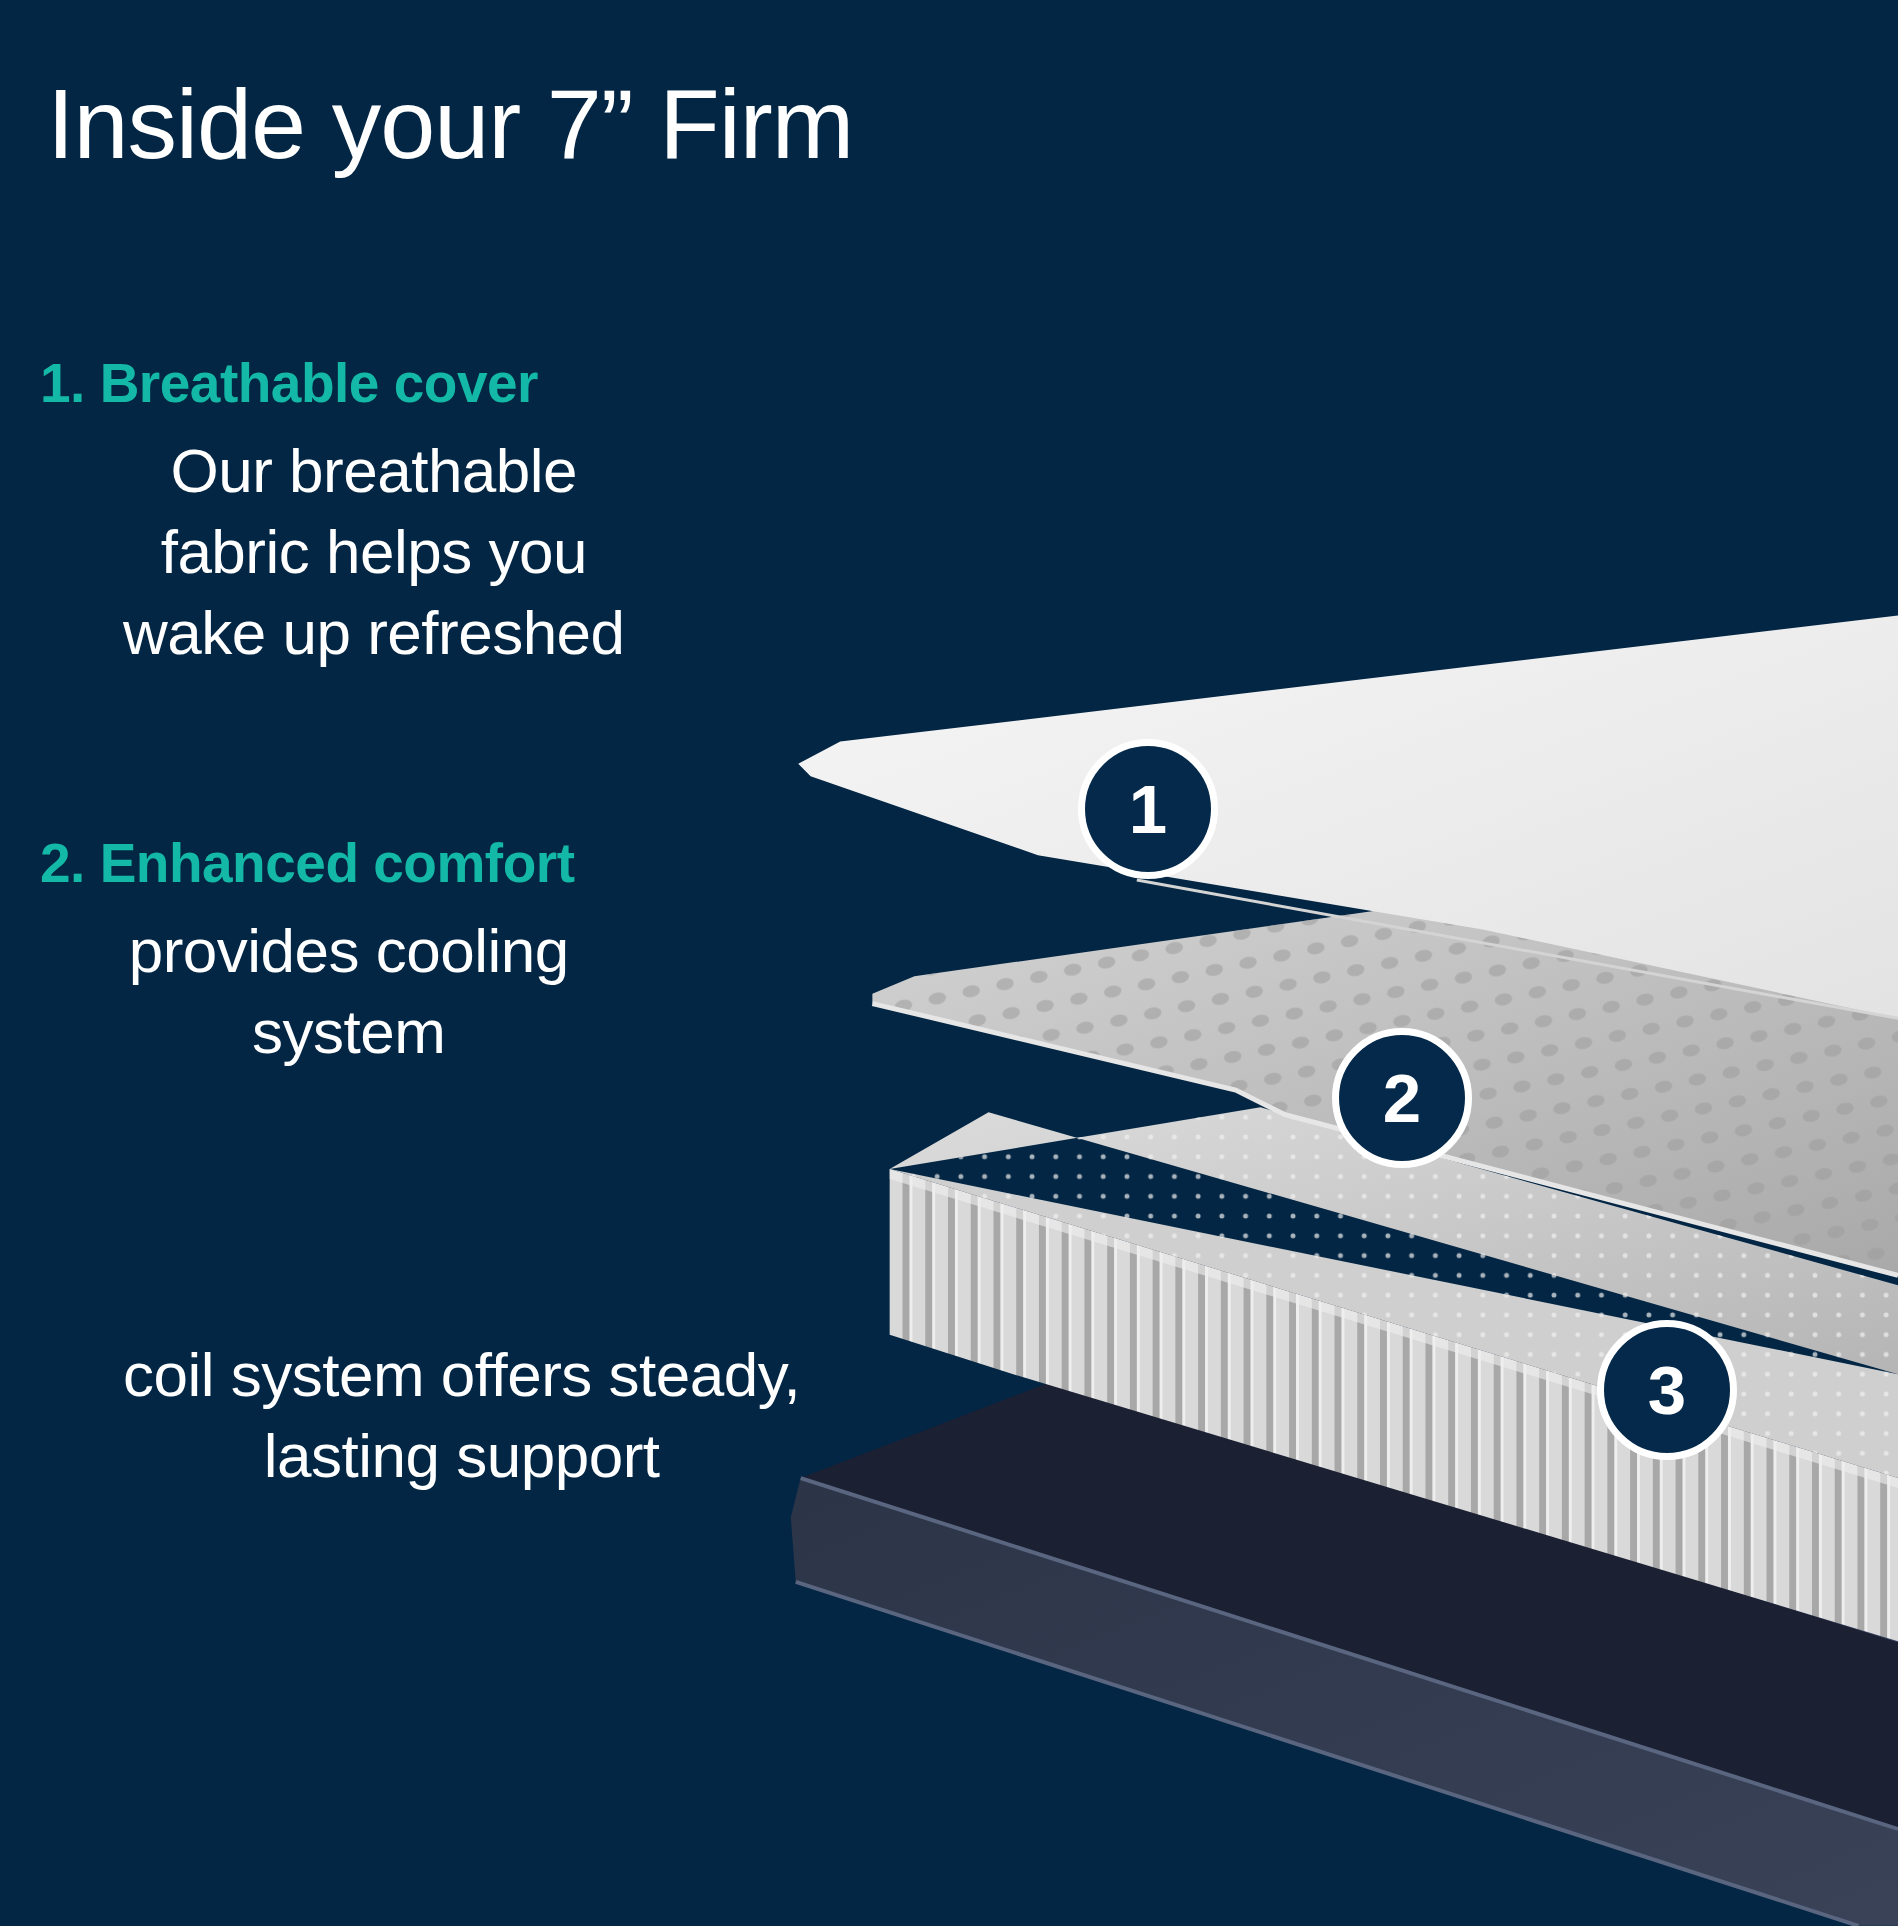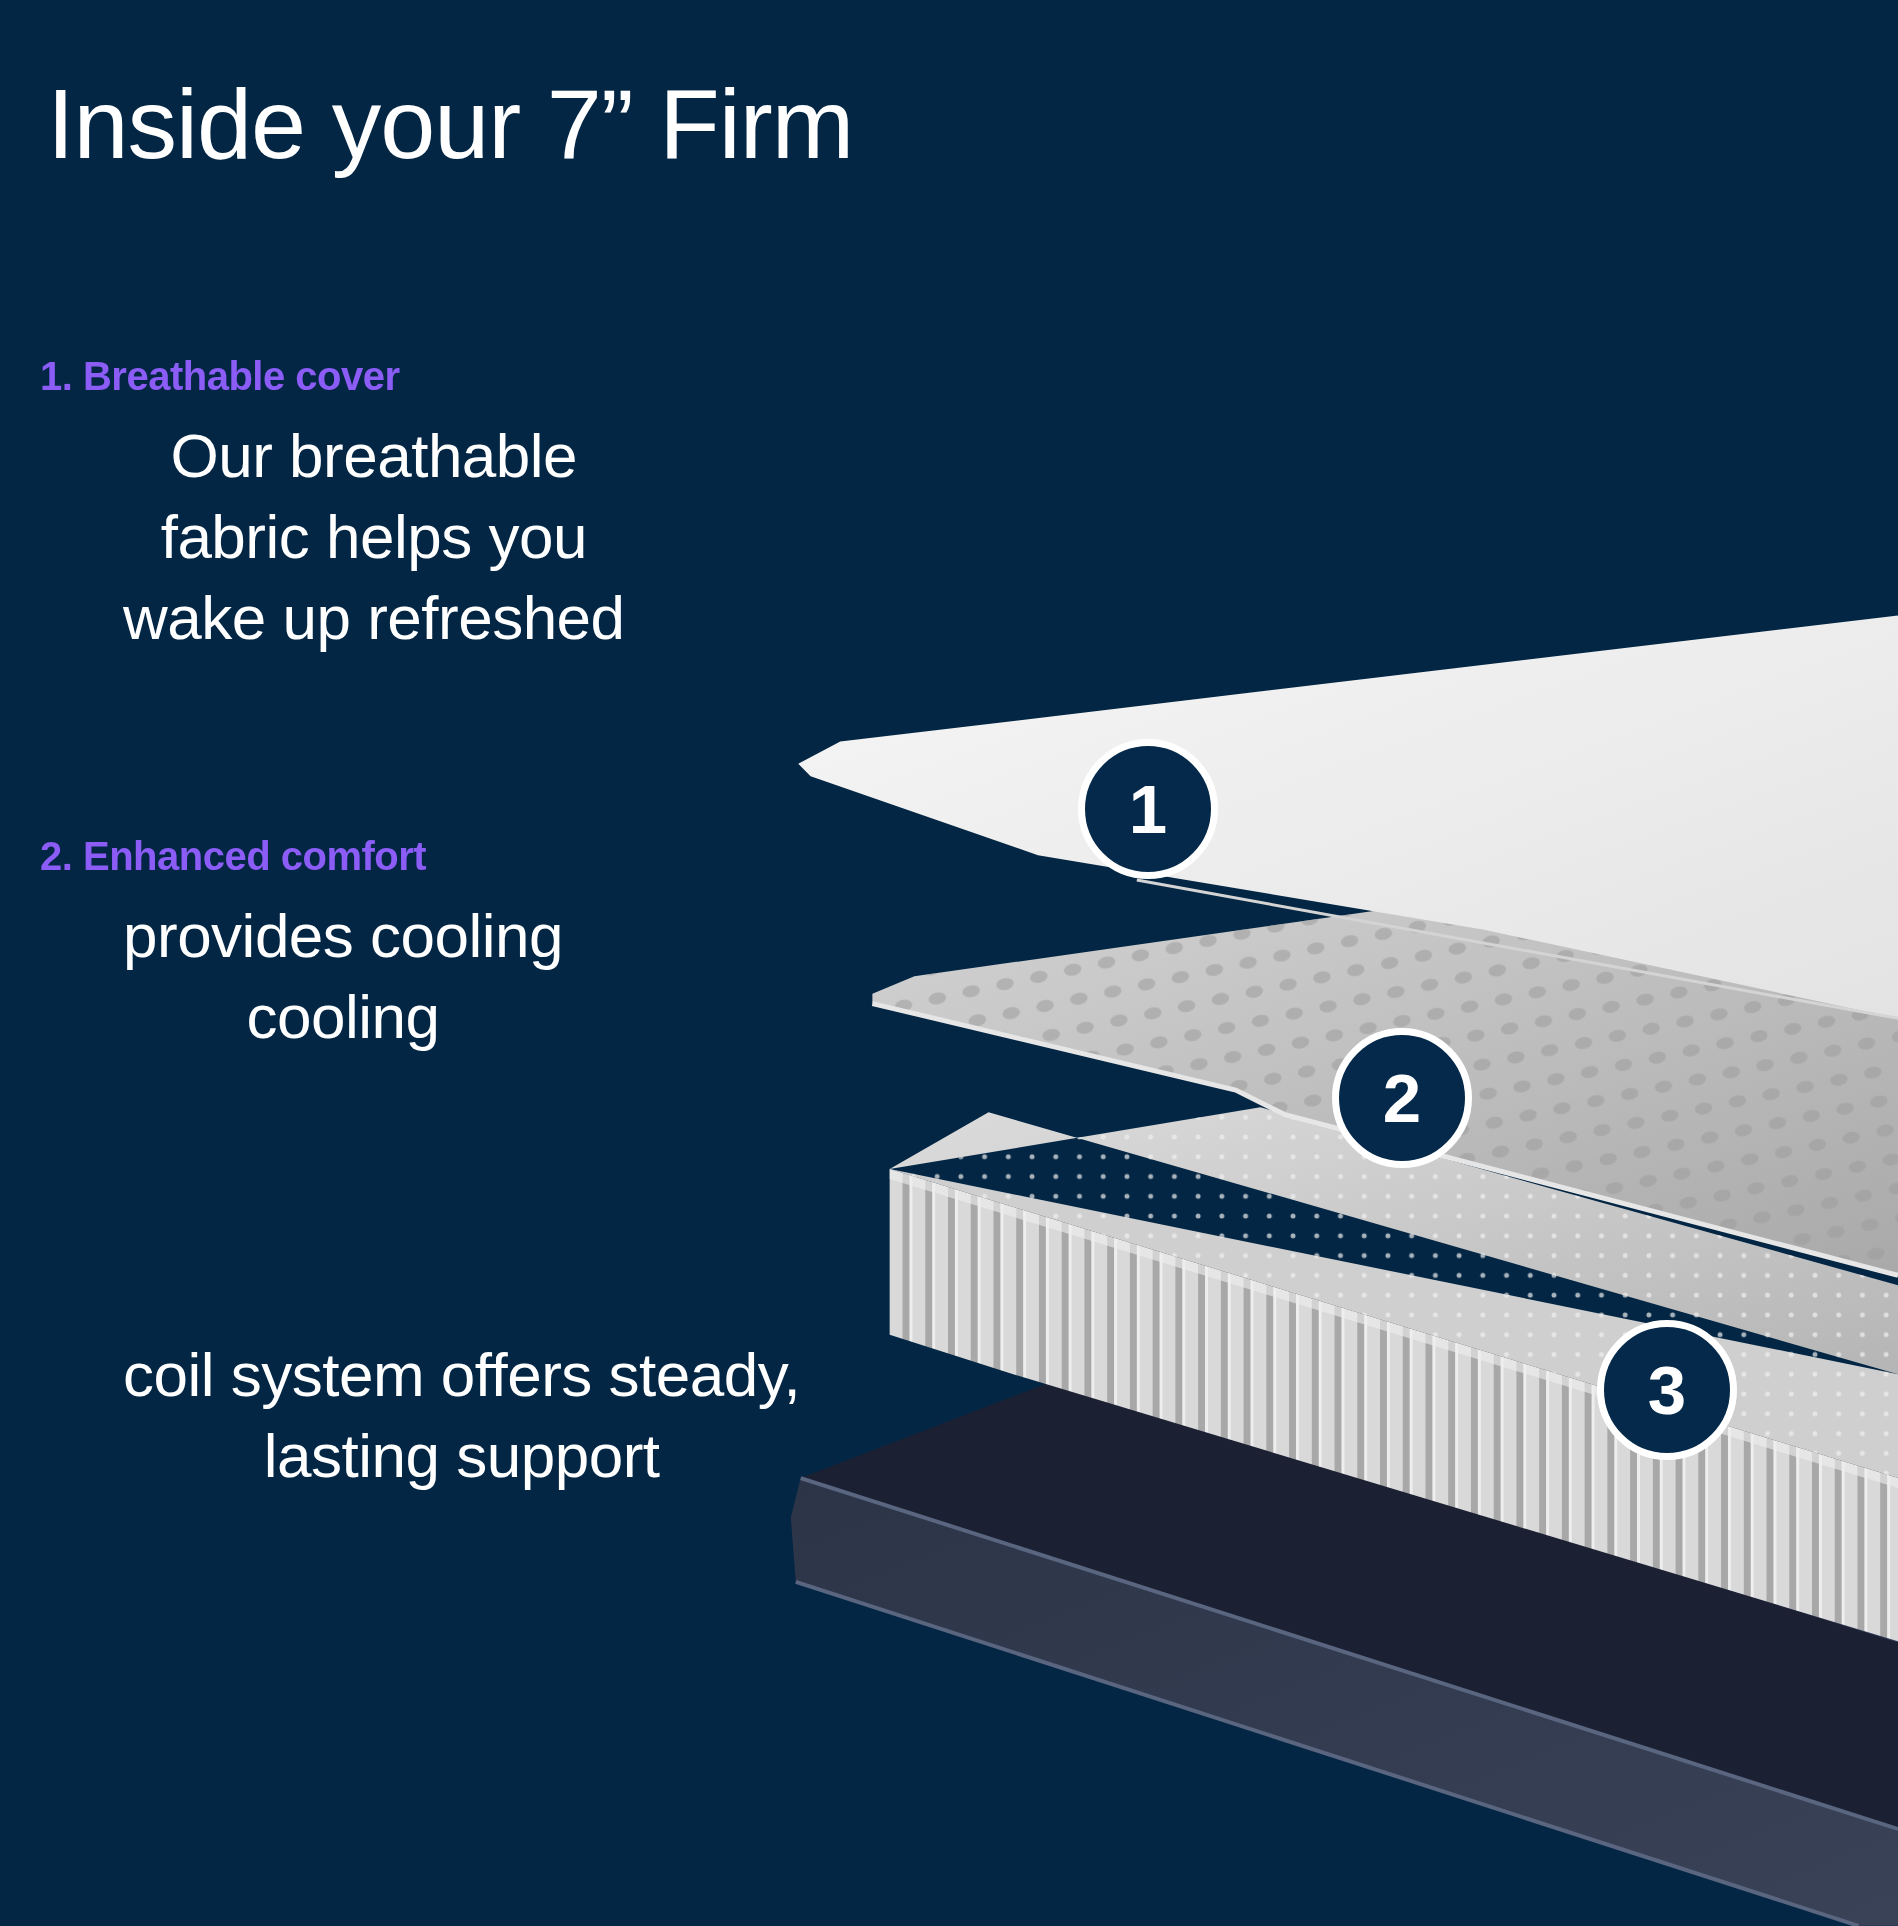--- a/index.html
+++ b/index.html
@@ -11,21 +11,21 @@
     }
     .stage { position:absolute; left:0; top:0; width:1750px; height:1926px; }
     .art { position:absolute; left:0; top:0; width:1898px; height:1926px; }
     .title {
       position:absolute; left:47px; top:74px;
       color:#ffffff; font-size:99px; font-weight:400; letter-spacing:-1px;
       white-space:nowrap; line-height:1;
     }
     .feature { position:absolute; left:40px; }
     .feature-heading {
-      color:#8b5cf6; font-size:40px; font-weight:700; line-height:1;
+      color:#14b8a6; font-size:55px; font-weight:700; line-height:1;
       white-space:nowrap; letter-spacing:-0.5px;
     }
     .feature-body {
       margin-left:83px; margin-top:19px;
       color:#ffffff; font-size:62px; line-height:81px; font-weight:400;
       white-space:nowrap; letter-spacing:-0.5px;
     }
     .feature-body div { white-space:nowrap;text-align:center; }
     .f1 { top:356px; }
     .f2 { top:836px; }
@@ -117,21 +117,21 @@
       <div>Our breathable</div>
       <div>fabric helps you</div>
       <div>wake up refreshed</div>
     </div>
   </div>
 
   <div class="feature f2">
     <div class="feature-heading">2. Enhanced comfort</div>
     <div class="feature-body">
       <div>provides cooling</div>
-      <div>cooling</div>
+      <div>system</div>
     </div>
   </div>
 
   <div class="feature f3">
     <div class="feature-body">
       <div>coil system offers steady,</div>
       <div>lasting support</div>
     </div>
   </div>
 

